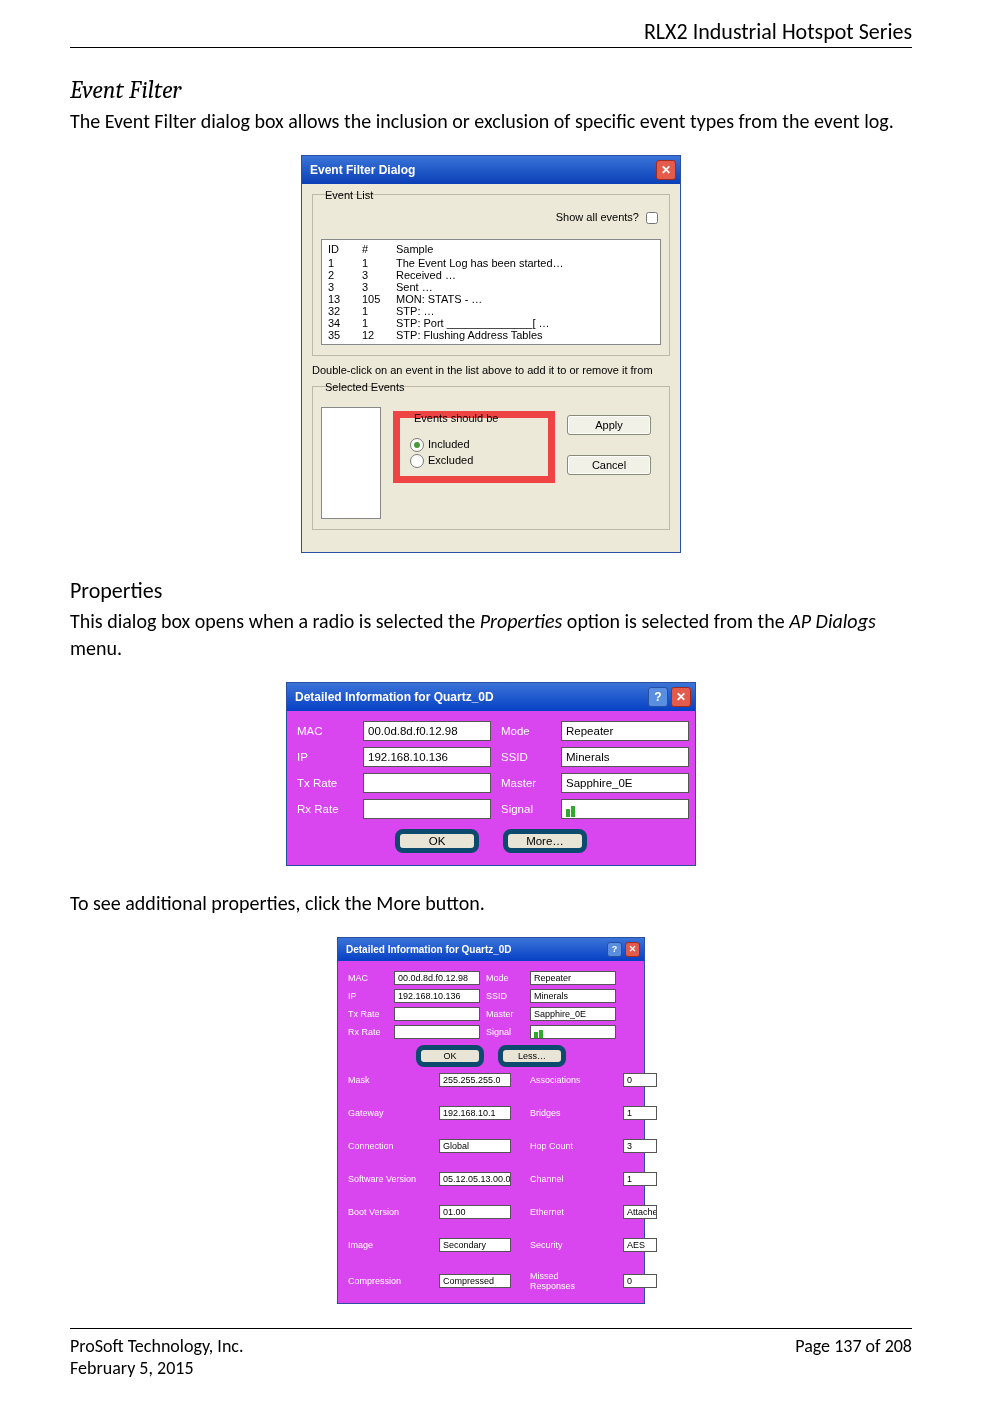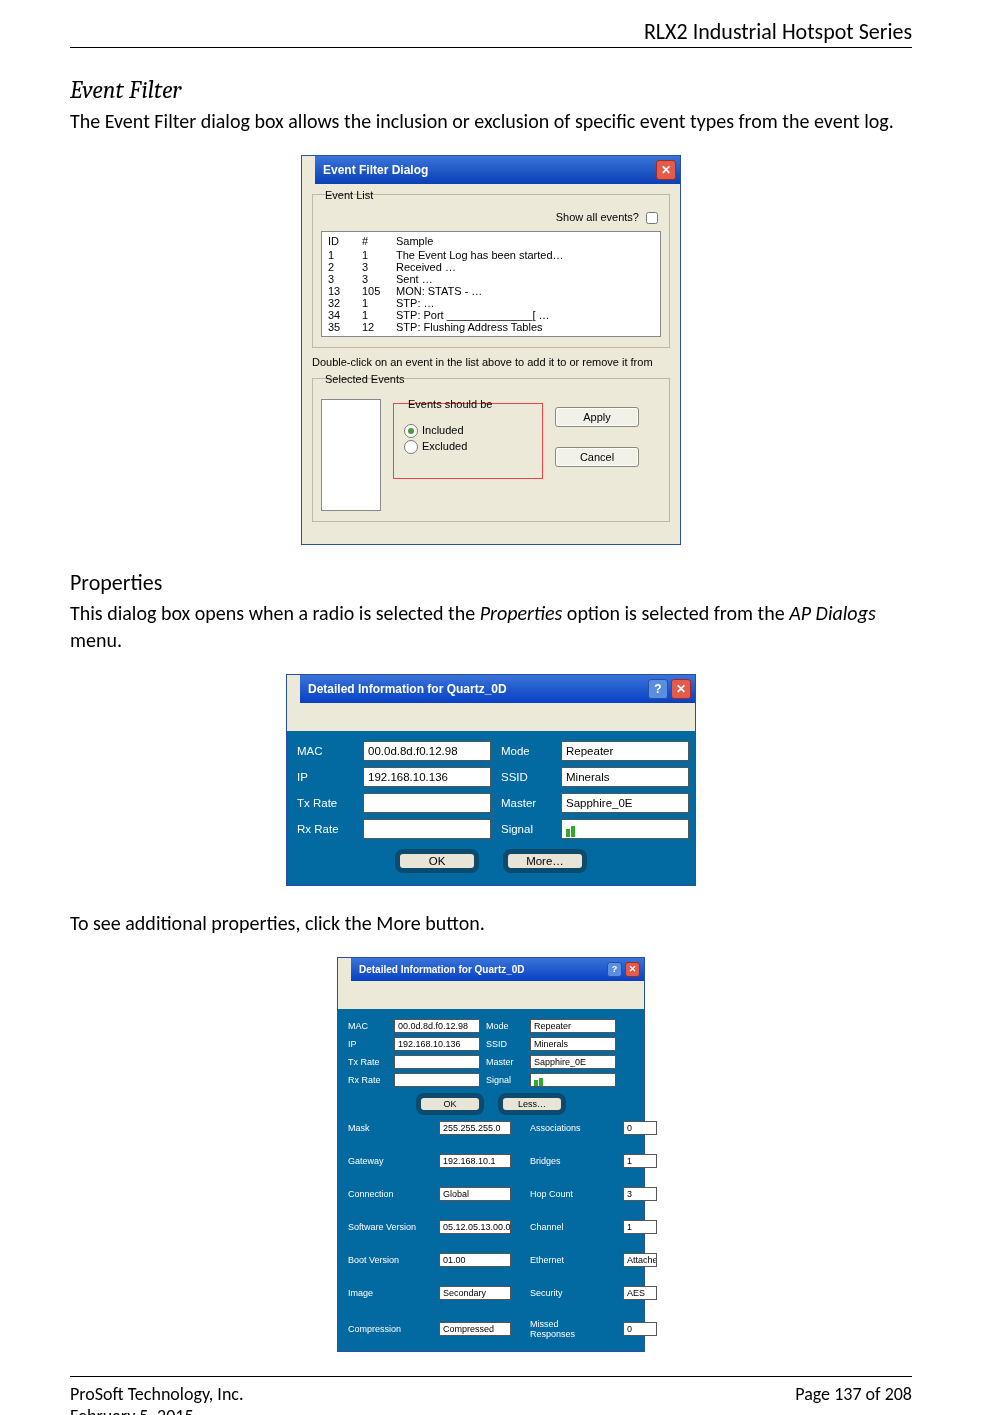--- a/index.html
+++ b/index.html
@@ -61,21 +61,20 @@
   }
   .title-bar {
     background: linear-gradient(to bottom, #3a74d8, #0a3fb7);
     color: #fff;
     font-weight: bold;
     font-size: 12px;
     padding: 4px 4px 4px 8px;
     display: flex;
     align-items: center;
     justify-content: space-between;
-    margin-left: 13px;
   }
   .title-bar .icons { display: flex; gap: 3px; }
   .tb-btn {
     width: 18px; height: 18px;
     background: #e35b4b;
     border: 1px solid #a02a1f;
     border-radius: 3px;
     color: #fff;
     display: flex;
     align-items: center;
@@ -108,21 +107,21 @@
   .row-between {
     display: flex;
     justify-content: space-between;
     align-items: center;
     margin-top: -6px;
   }
   .chk { width: 12px; height: 12px; vertical-align: middle; margin-left:4px; }
   .list-area {
     background: #fff;
     border: 1px solid #888;
-    margin-top: 4px;
+    margin-top: 12px;
     padding: 3px 6px;
     font-size: 11px;
   }
   .list-head {
     display: grid;
     grid-template-columns: 34px 34px 1fr;
     padding-bottom: 2px;
   }
   .list-row {
     display: grid;
@@ -135,22 +134,22 @@
     display: flex;
     gap: 12px;
   }
   .sel-box {
     width: 58px;
     height: 110px;
     background: #fff;
     border: 1px solid #888;
   }
   .radio-group {
-    border: 1px solid #ef4444;
-    padding: 6px 10px 24px 10px;
+    border: 7px solid #ef4444;
+    padding: 6px 10px 8px 10px;
     width: 128px;
     margin-top: 4px;
   }
   .radio-group .legend {
     position: relative;
     top: -12px;
     background: #ece9d8;
     padding: 0 4px;
     height: 0;
     display: inline-block;
@@ -205,21 +204,21 @@
     row-gap: 6px;
     align-items: center;
   }
   .prop-dialog.small .prop-grid { grid-template-columns: 56px 128px 50px 128px; }
   .prop-dialog.tiny  .prop-grid.g1 { grid-template-columns: 40px 86px 38px 86px; row-gap:4px; column-gap:6px;}
   .prop-dialog.tiny  .prop-grid.g2 { grid-template-columns: 72px 72px 74px 34px; row-gap:4px; column-gap:6px;gap:19px;}
   .prop-label { color: #fff; font-size: inherit; }
   .prop-dialog.tiny .prop-label { color: #fff; }
   .prop-dialog.small .title-bar,
   .prop-dialog.tiny .title-bar { background: linear-gradient(to bottom, #3a74d8, #0740c4); }
-  .prop-dialog .prop-body { background: #0369a1; margin-top: 28px; }
+  .prop-dialog .prop-body { background: #d946ef; }
   .prop-dialog.small .prop-label,
   .prop-dialog.tiny .prop-label { color: #fff; }
   .field {
     background: #fff;
     border: 1px solid #555;
     padding: 1px 4px;
     height: 16px;
     line-height: 16px;
     font-size: inherit;
     white-space: nowrap;

